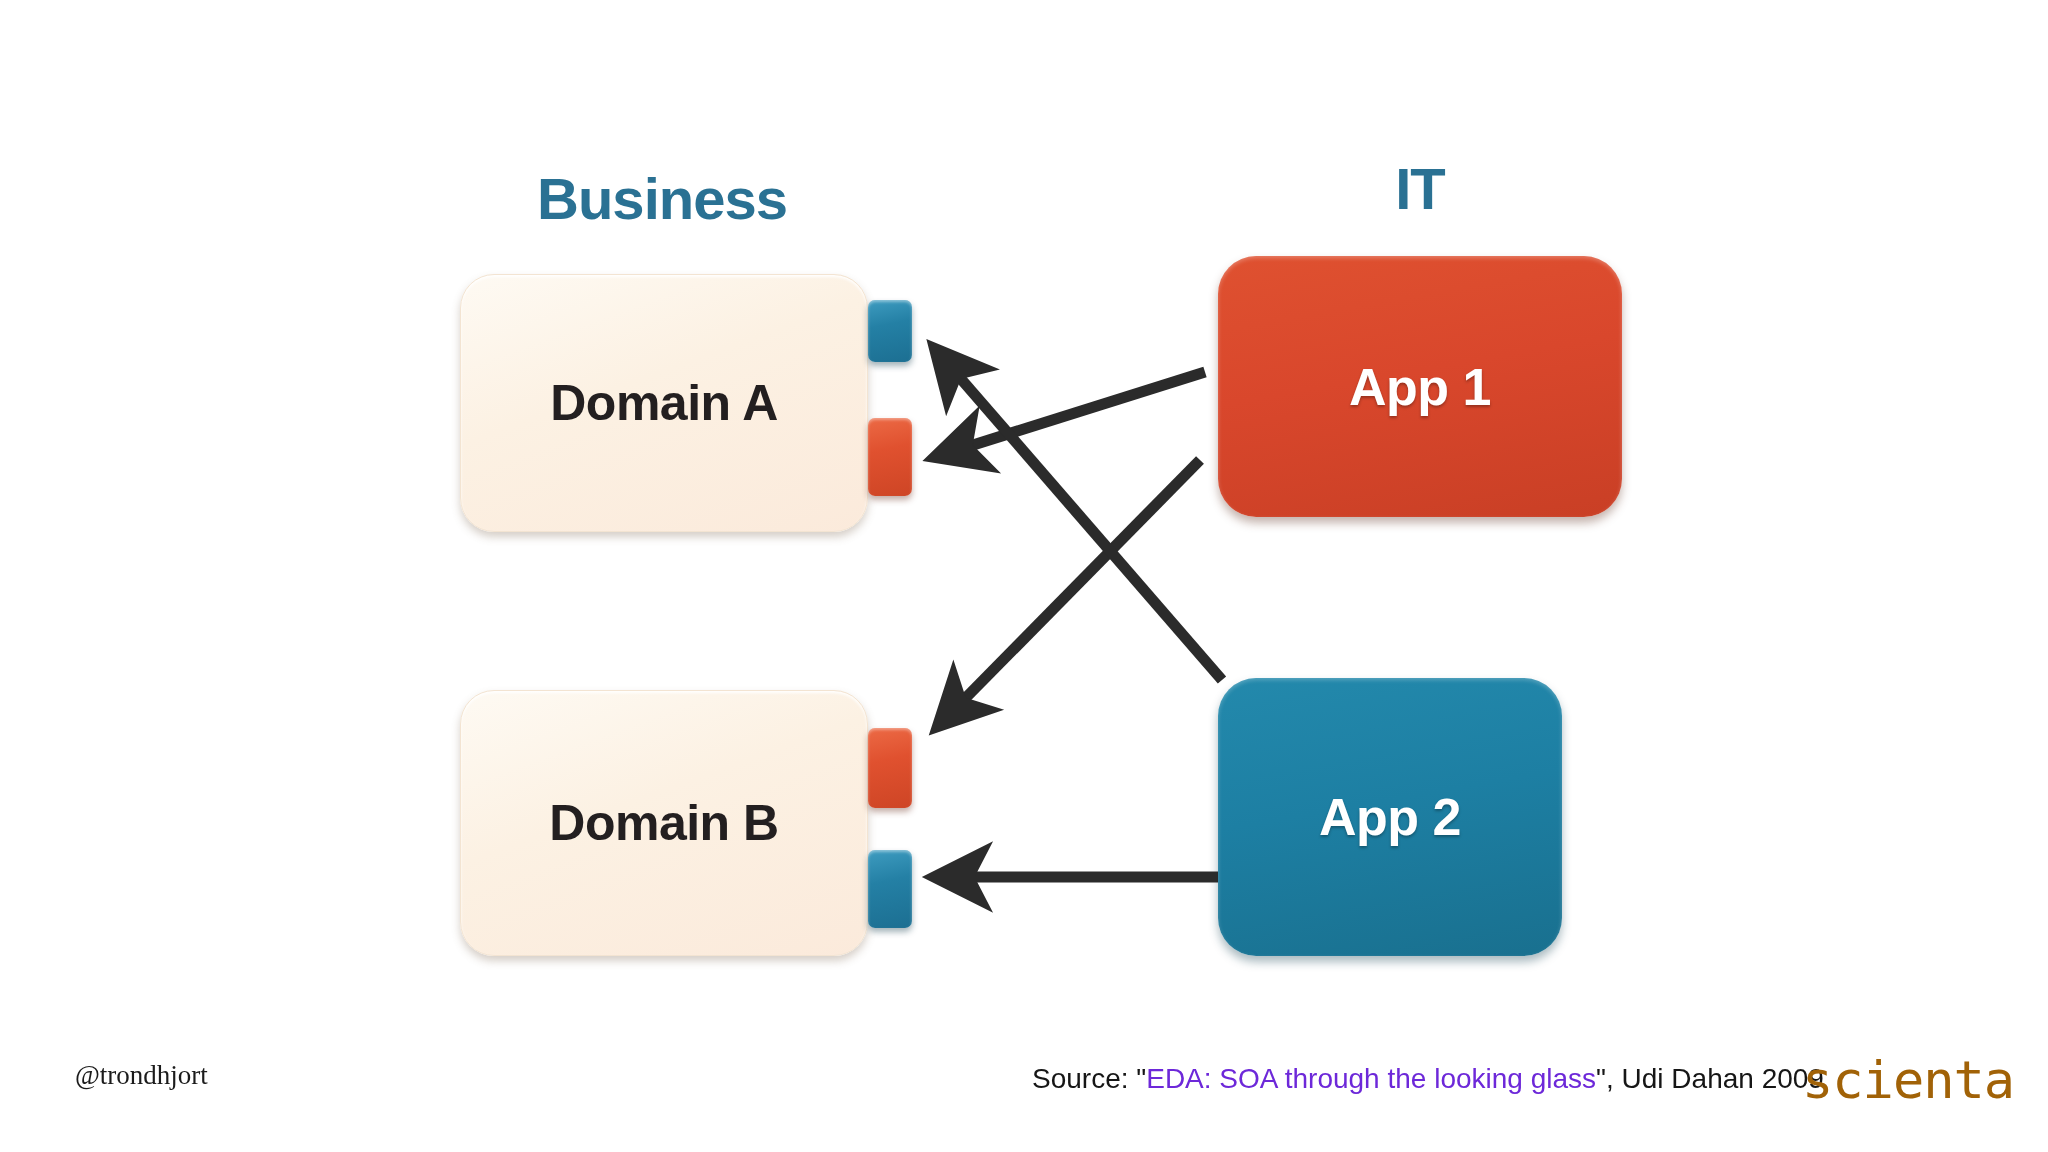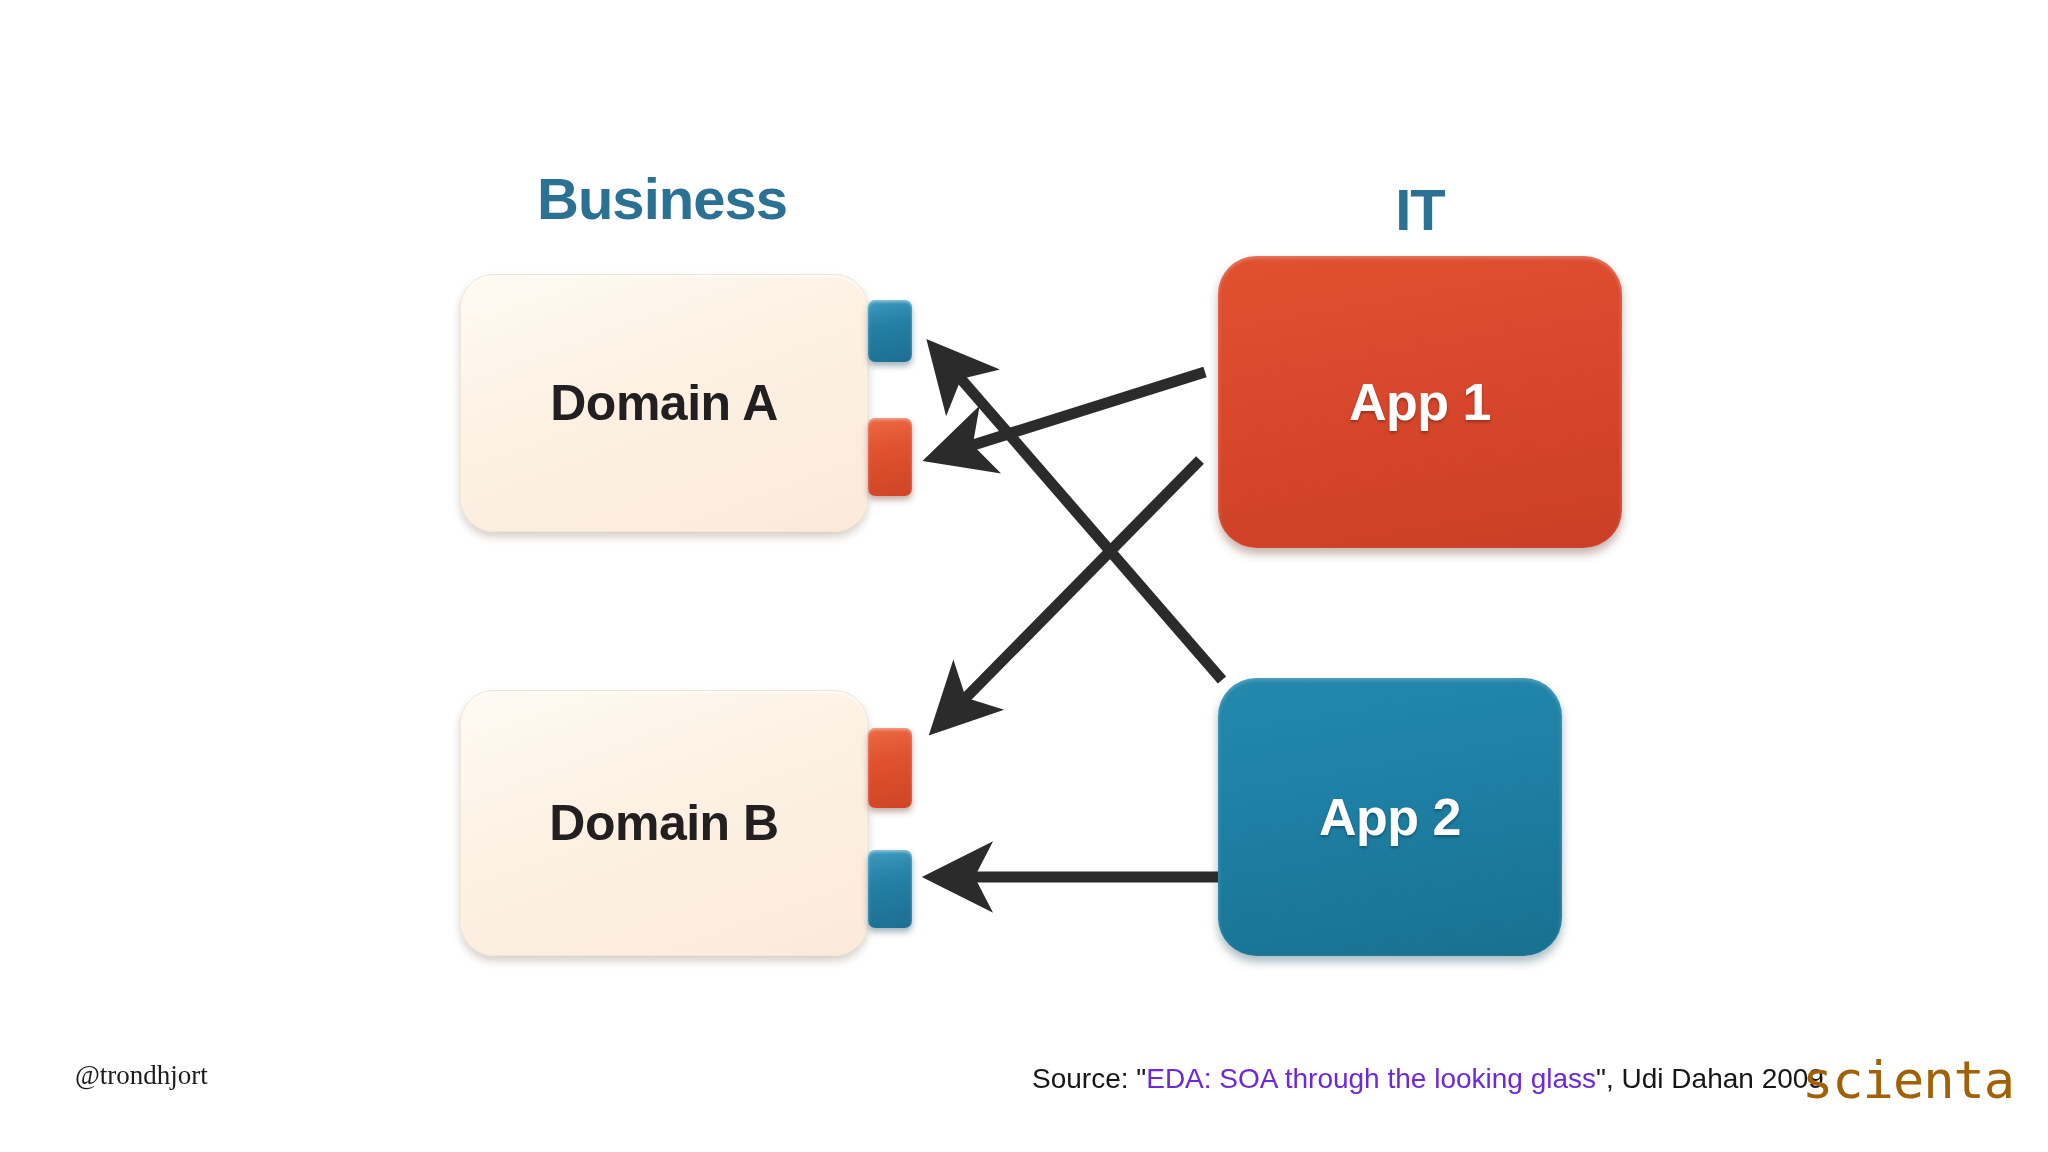--- a/index.html
+++ b/index.html
@@ -25,21 +25,21 @@
     font-family: "Liberation Sans", sans-serif;
     font-weight: bold;
     font-size: 58px;
     letter-spacing: -1px;
     color: #2a7193;
     text-align: center;
     white-space: nowrap;
     transform: translateX(-50%);
   }
   #heading-business { left: 662px; top: 165px; }
-  #heading-it       { left: 1420px; top: 176px; }
+  #heading-it       { left: 1420px; top: 155px; }
 
   
   .node {
     position: absolute;
     box-sizing: border-box;
     display: flex;
     align-items: center;
     justify-content: center;
     font-family: "Liberation Sans", sans-serif;
     font-weight: bold;
@@ -64,21 +64,21 @@
   
   .app-box {
     border-radius: 38px;
     color: #ffffff;
     font-size: 52px;
     letter-spacing: -0.5px;
     text-shadow: 0 2px 3px rgba(0,0,0,0.30);
     z-index: 4;
   }
   #app-1-box {
-    left: 1218px; top: 256px; width: 404px; height: 292px;
+    left: 1218px; top: 256px; width: 404px; height: 261px;
     background: linear-gradient(170deg, #df5130 0%, #d9472c 45%, #c93f25 100%);
     box-shadow: 0 6px 10px rgba(90, 40, 22, 0.35),
                 inset 0 2px 4px rgba(255,255,255,0.28);
   }
   #app-2-box {
     left: 1218px; top: 678px; width: 344px; height: 278px;
     background: linear-gradient(170deg, #2389ac 0%, #1d7fa3 45%, #19708f 100%);
     box-shadow: 0 6px 10px rgba(15, 60, 78, 0.35),
                 inset 0 2px 4px rgba(255,255,255,0.25);
   }

